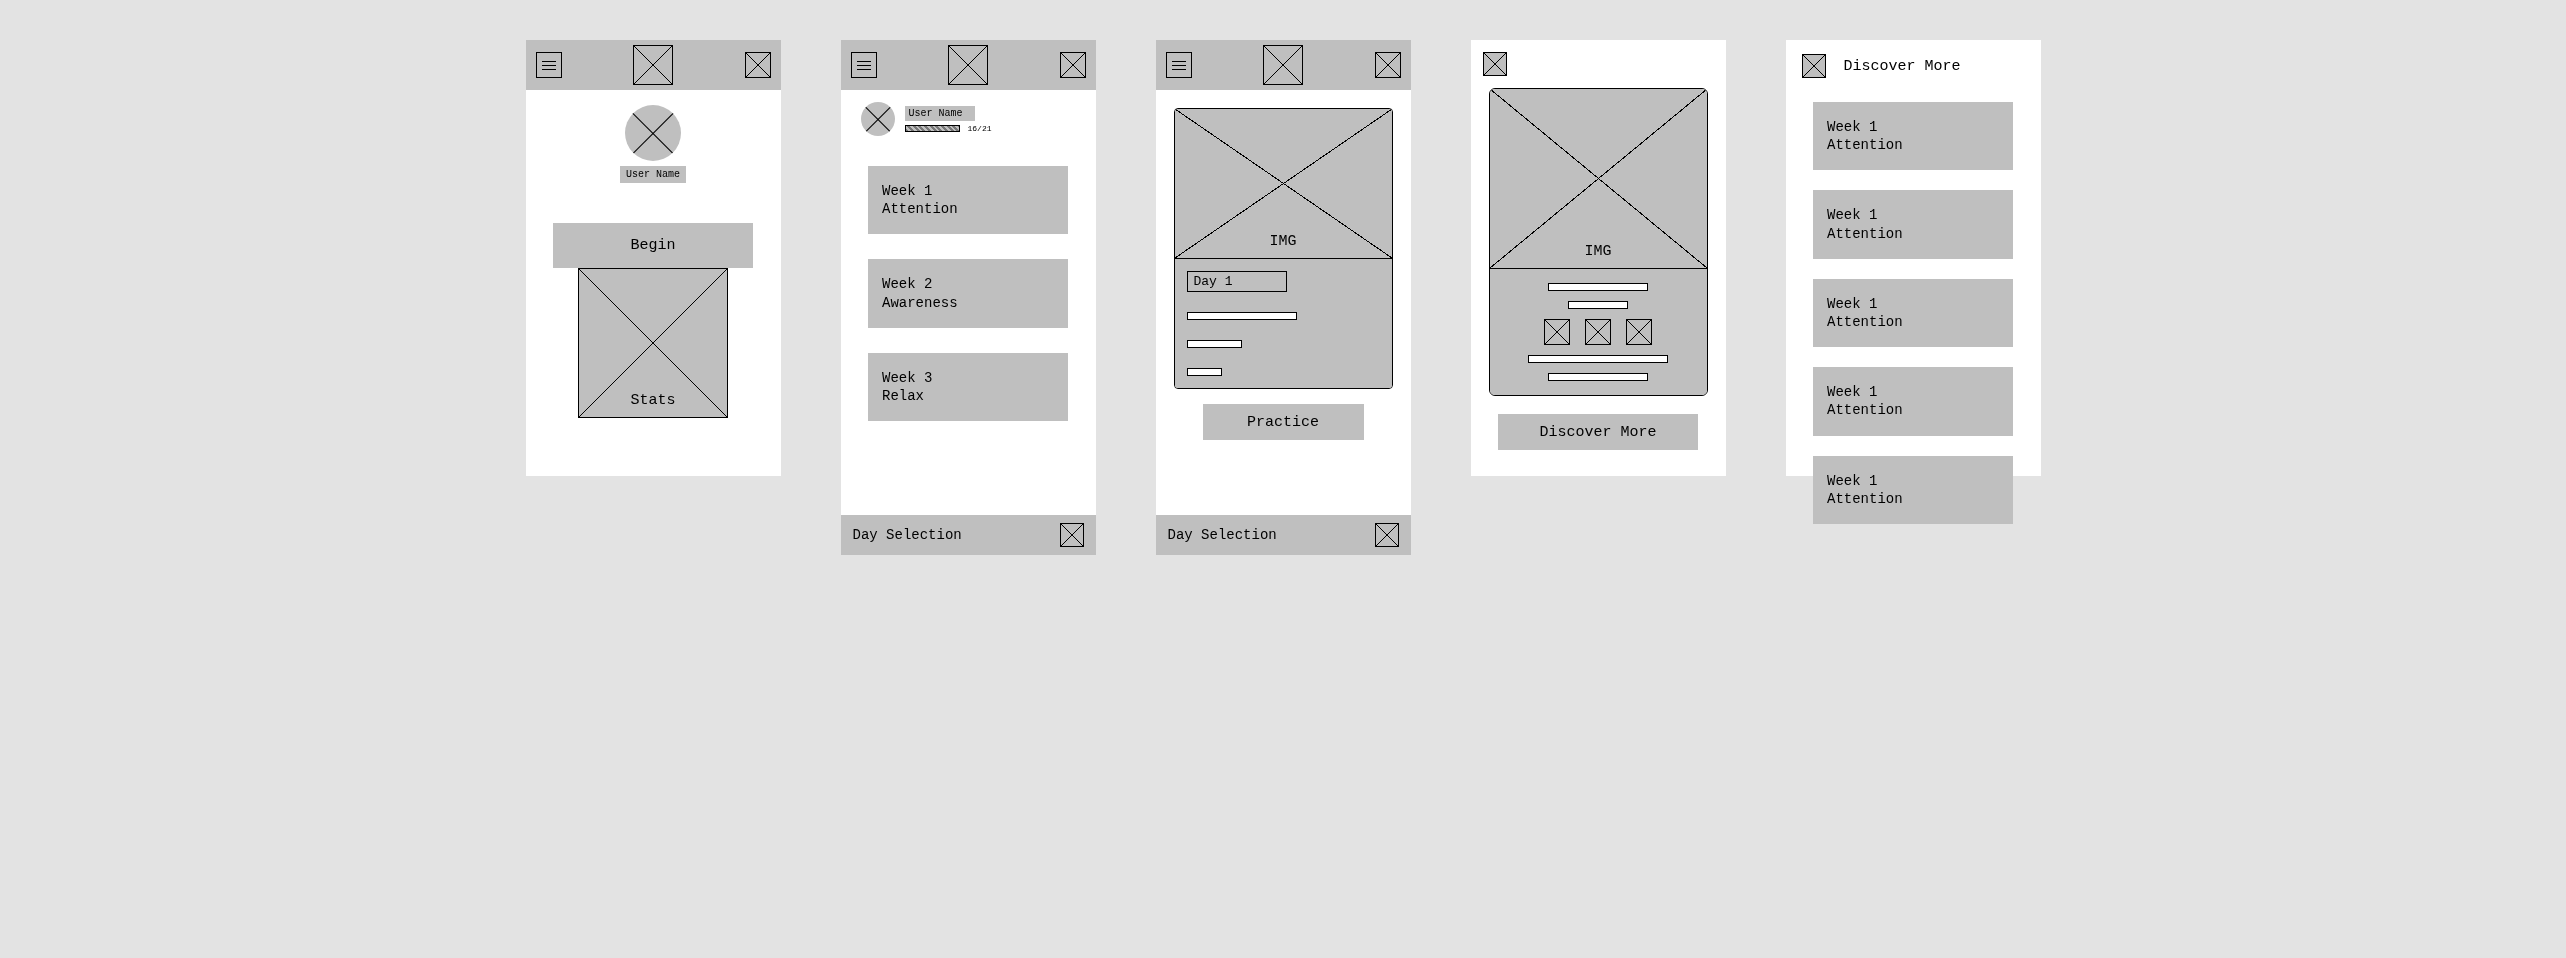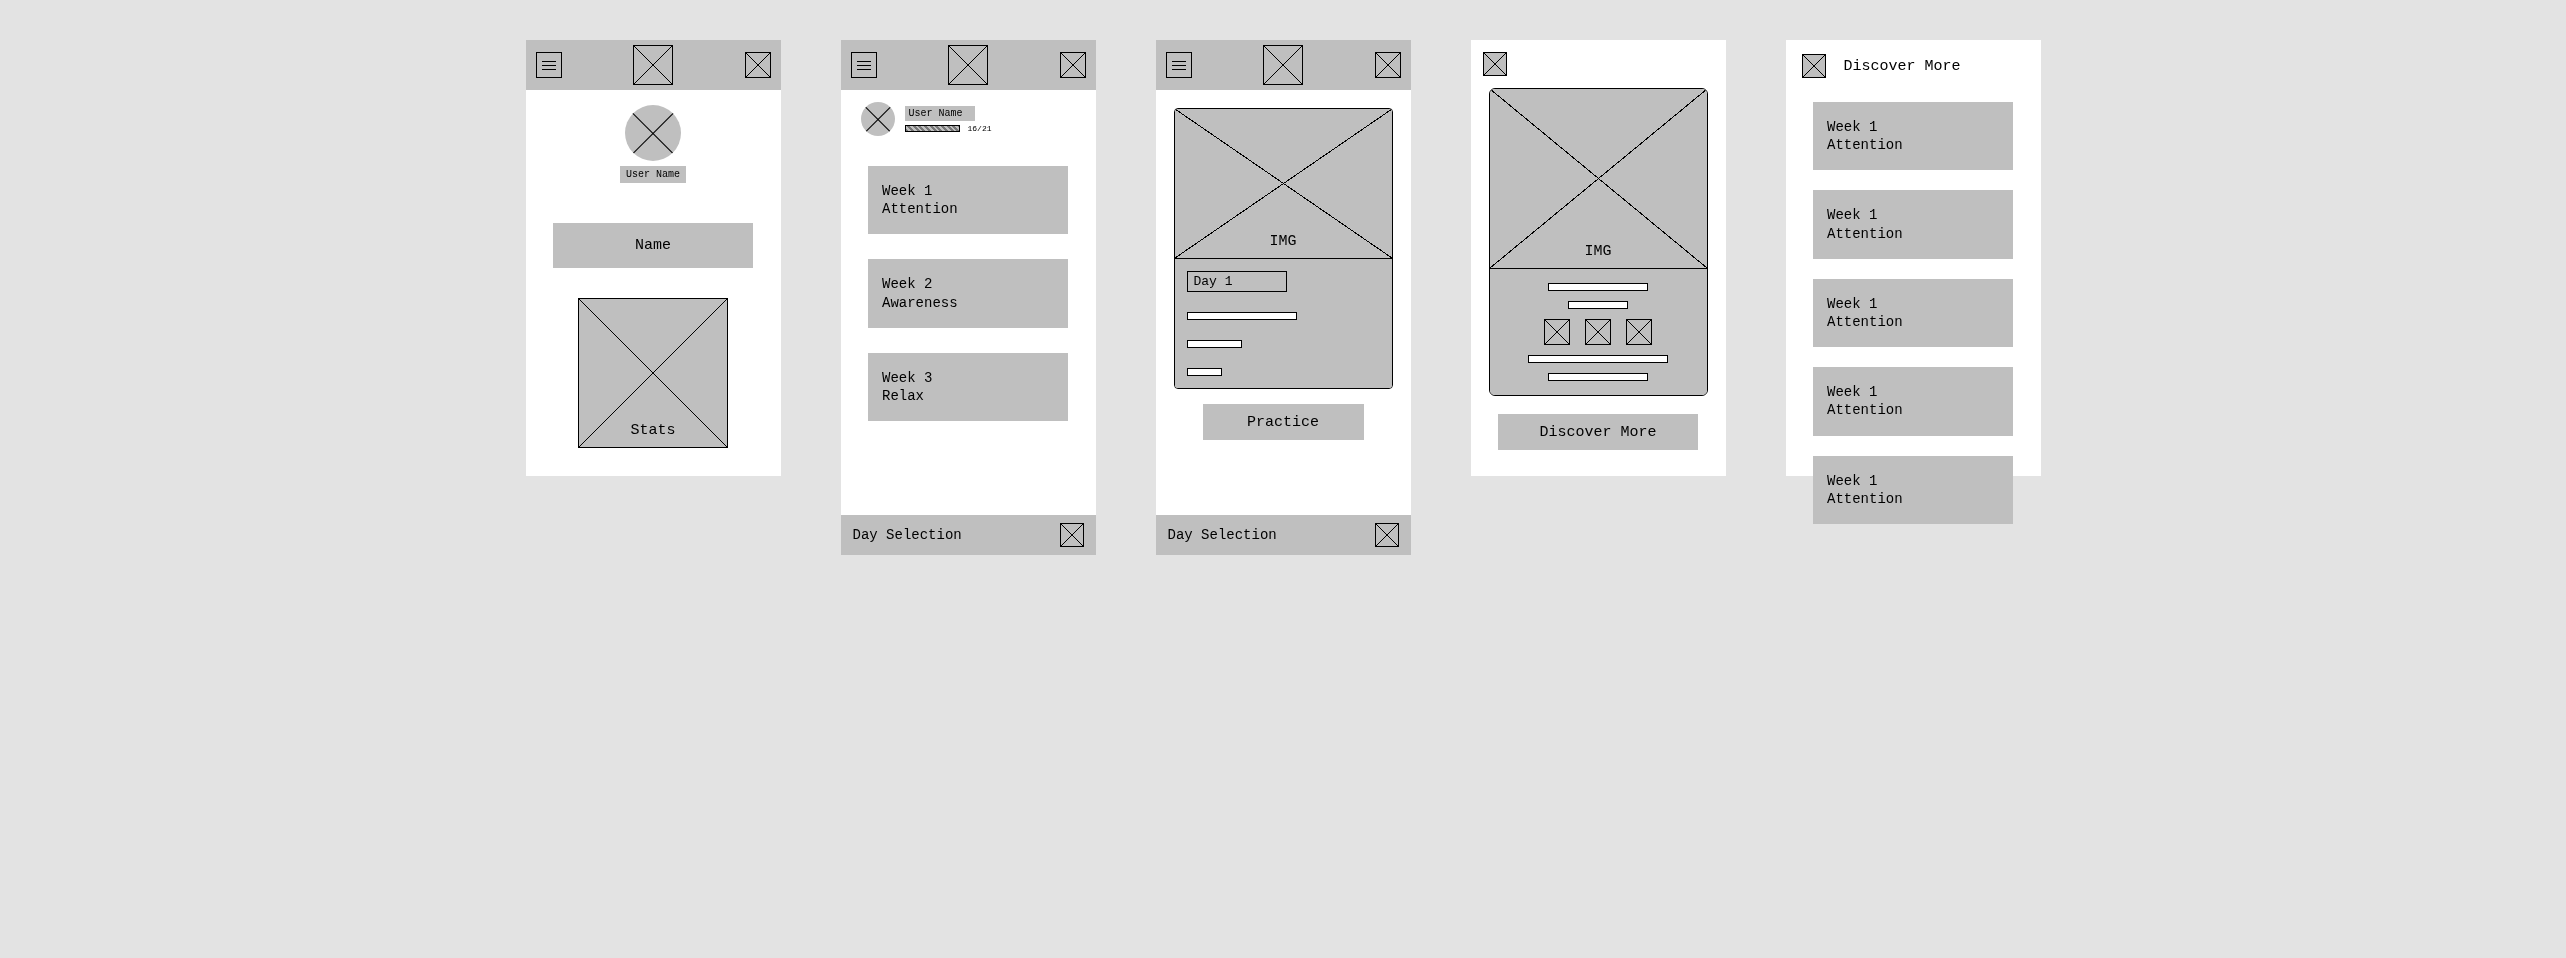--- a/index.html
+++ b/index.html
@@ -24,21 +24,21 @@
   .circle-ph{border-radius:50%;background:#bfbfbf;position:relative;overflow:hidden}
   .circle-ph::before,.circle-ph::after{content:"";position:absolute;width:200%;height:1px;background:#000;top:50%;left:-50%}
   .circle-ph::before{transform:rotate(45deg)}
   .circle-ph::after{transform:rotate(-45deg)}
 
   
   .s1-body{flex:1;display:flex;flex-direction:column;align-items:center;padding-top:15px}
   .s1-avatar{width:56px;height:56px}
   .s1-name{background:#bfbfbf;font-size:10px;padding:3px 6px;margin-top:5px}
   .btn{background:#bfbfbf;width:200px;height:45px;display:flex;align-items:center;justify-content:center;font-size:15px}
-  .s1-stats{width:150px;height:150px;margin-top:30px}
+  .s1-stats{width:150px;height:150px;}
 
   
   .s2-profile{display:flex;align-items:center;gap:10px;padding:12px 20px}
   .s2-avatar{width:34px;height:34px}
   .s2-pinfo{display:flex;flex-direction:column;gap:3px}
   .s2-name{background:#bfbfbf;font-size:10px;padding:2px 4px;width:70px}
   .s2-prog-row{display:flex;align-items:center;gap:8px}
   .s2-prog{width:55px;height:7px;border:1px solid #000;background:repeating-linear-gradient(45deg,#777,#777 2px,#bfbfbf 2px,#bfbfbf 4px)}
   .s2-count{font-size:8px}
   .s2-list{display:flex;flex-direction:column;gap:25px;align-items:center;margin-top:18px}
@@ -79,21 +79,21 @@
           <span></span>
           <span></span>
           <span></span>
         </div>
       <div class="ph" style="width:40px;height:40px"></div>
       <div class="ph" style="width:26px;height:26px"></div>
     </div>
     <div class="s1-body">
       <div class="circle-ph s1-avatar"></div>
       <div class="s1-name">User Name</div>
-      <div class="btn" style="margin-top:40px">Name</div>
+      <div class="btn" style="margin-top:40px">Begin</div>
       <div class="ph s1-stats">
         <div class="ph-label">Stats</div>
       </div>
     </div>
   </div>
 
   <div class="phone tall">
     <div class="topbar">
       <div class="burger">
           <span></span>

